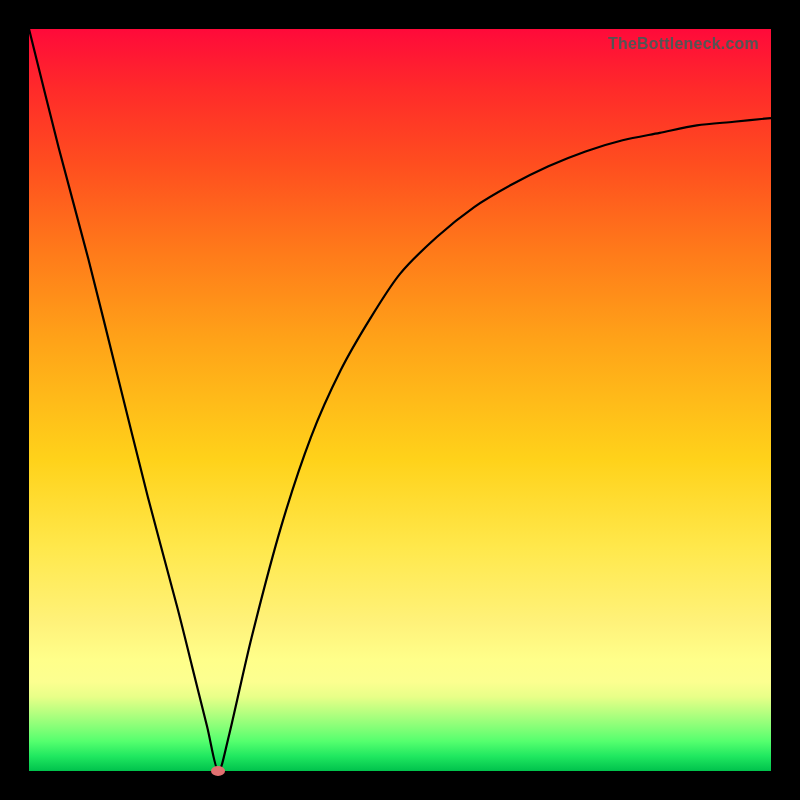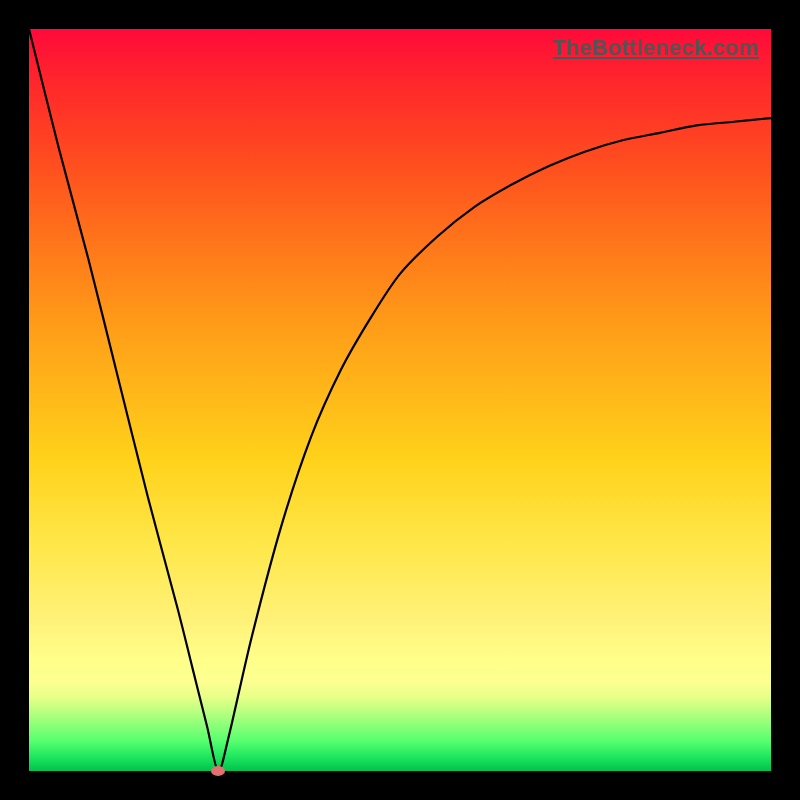--- a/index.html
+++ b/index.html
@@ -34,26 +34,25 @@
       #20e860 98%,
       #00c24c 100%
     );
     overflow: visible;
   }
   .watermark {
     position: absolute;
     top: 6px;
     right: 12px;
     font-family: Arial, Helvetica, sans-serif;
-    font-size: 22px;
+    font-size: 16px;
     font-weight: 700;
     color: #545454;
     letter-spacing: 0.2px;
     user-select: none;
-    text-decoration: underline;
   }
   .curve {
     position: absolute;
     left: 0; top: 0;
     width: 742px; height: 742px;
     pointer-events: none;
   }
   .marker {
     position: absolute;
     width: 14px;

